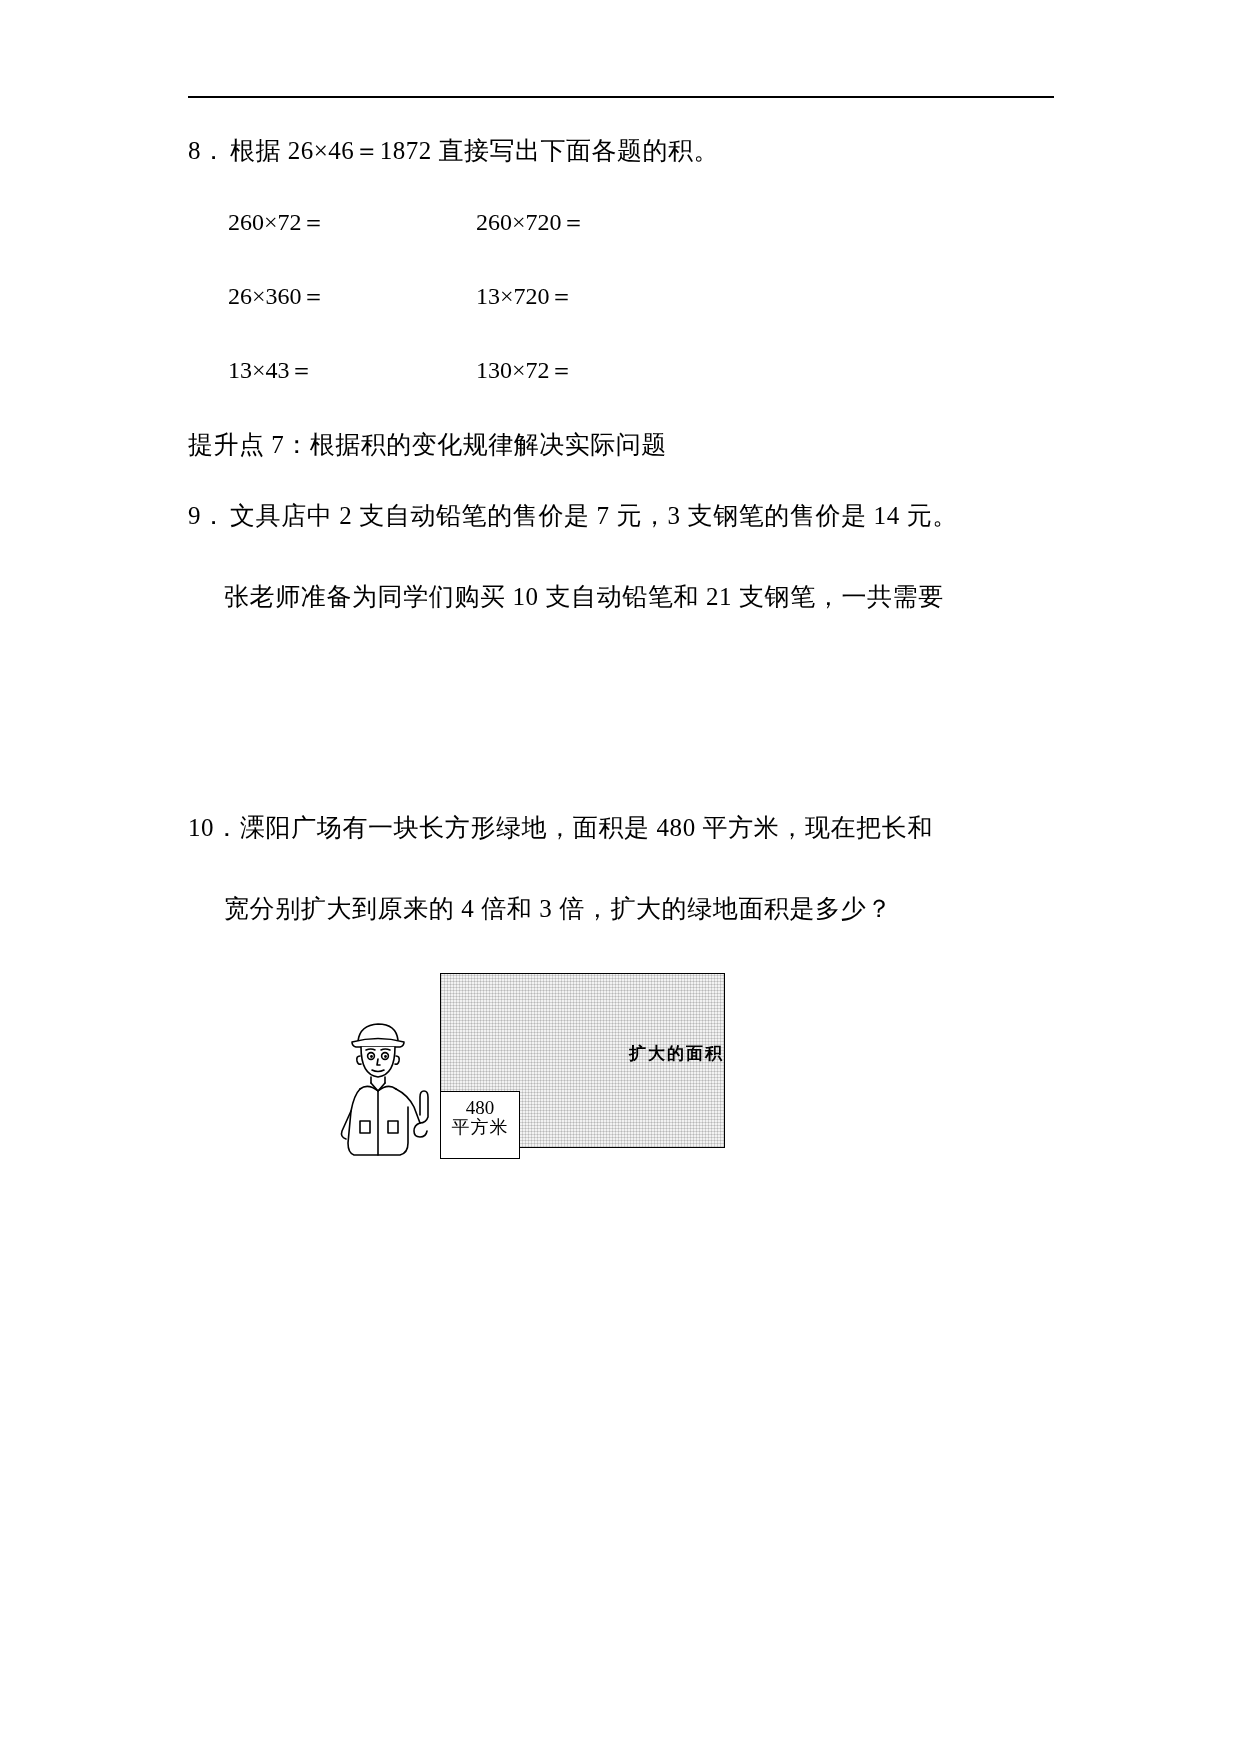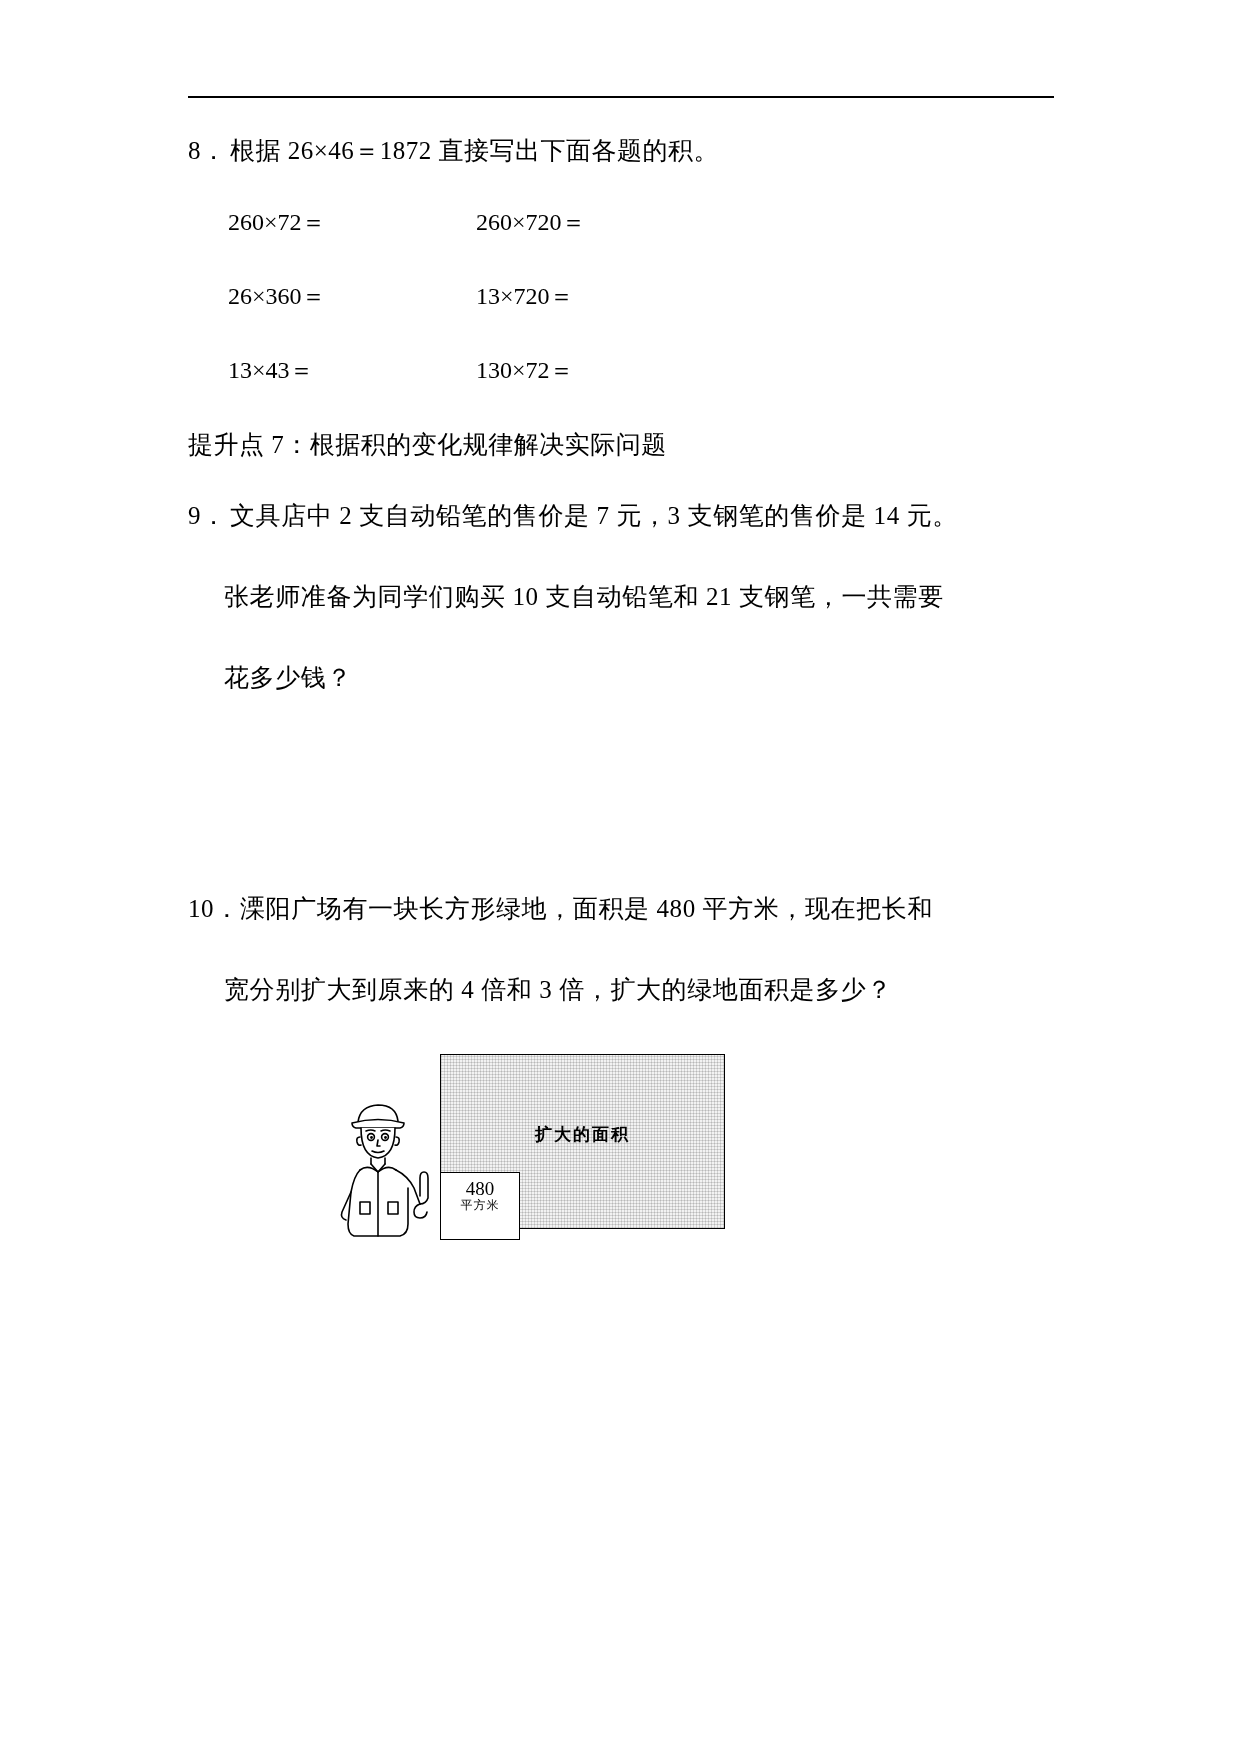--- a/index.html
+++ b/index.html
@@ -97,21 +97,21 @@
       repeating-linear-gradient(0deg, rgba(0,0,0,0.13) 0px, rgba(0,0,0,0.13) 1px, rgba(0,0,0,0) 1px, rgba(0,0,0,0) 3px),
       repeating-linear-gradient(90deg, rgba(0,0,0,0.13) 0px, rgba(0,0,0,0.13) 1px, rgba(0,0,0,0) 1px, rgba(0,0,0,0) 3px),
       #f2f2f2;
     box-sizing: border-box;
   }
   .big-rect-label {
     position: absolute;
     left: 0;
     right: 0;
     top: 68px;
-    text-align: center;
+    text-align: right;
     font-family: "Liberation Sans", sans-serif;
     font-weight: bold;
     font-size: 17px;
     letter-spacing: 2px;
   }
   .small-rect {
     position: absolute;
     left: 122px;
     top: 118px;
     width: 80px;
@@ -120,21 +120,21 @@
     background: #ffffff;
     box-sizing: border-box;
     text-align: center;
     font-size: 19px;
     line-height: 1.1;
     padding-top: 6px;
     font-family: "Liberation Serif", serif;
   }
   .small-rect .l2 {
     letter-spacing: 1px;
-    font-size: 12px;
+    font-size: 18px;
   }
   .person {
     position: absolute;
     left: 12px;
     top: 38px;
     width: 112px;
     height: 150px;
   }
 </style>
 </head>
@@ -167,21 +167,20 @@
       </div>
     </div>
 
     <div class="section-head">提升点 7：根据积的变化规律解决实际问题</div>
 
     <div class="q9-block">
       <p class="para">
         <span class="q-num">9．</span><span>文具店中 2 支自动铅笔的售价是 7 元，3 支钢笔的售价是 14 元。</span>
       </p>
       <p class="para indent">张老师准备为同学们购买 10 支自动铅笔和 21 支钢笔，一共需要</p>
-      <p class="para indent">花多少钱？</p>
       <div class="spacer-answer"></div>
     </div>
 
     <div class="q10-block">
       <p class="para">
         <span class="q-num" style="min-width:52px">10．</span><span>溧阳广场有一块长方形绿地，面积是 480 平方米，现在把长和</span>
       </p>
       <p class="para indent">宽分别扩大到原来的 4 倍和 3 倍，扩大的绿地面积是多少？</p>
 
       <div class="figure">

